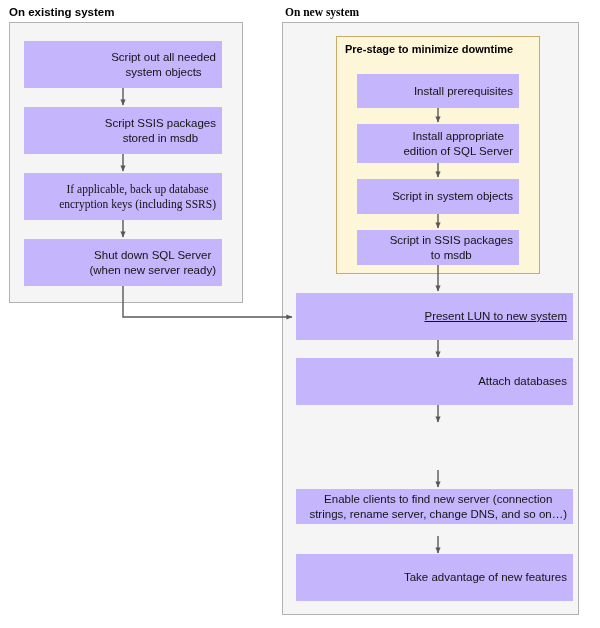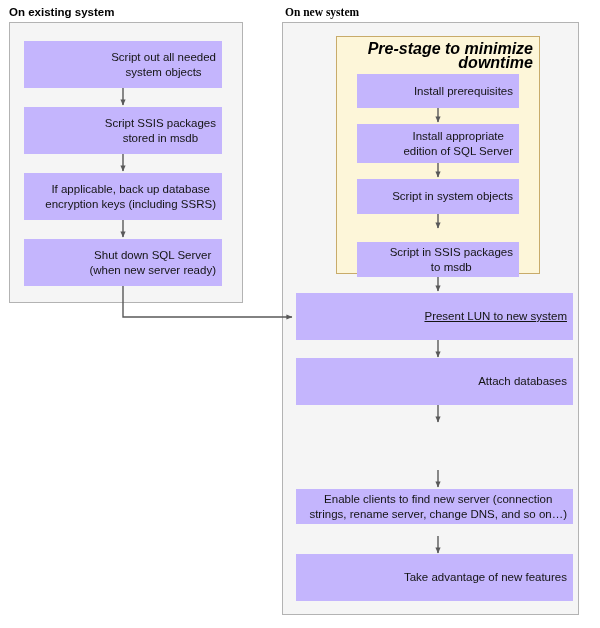--- a/index.html
+++ b/index.html
@@ -58,25 +58,24 @@
     left: 336px; top: 36px;
     width: 204px; height: 238px;
     background: #fdf6d9;
     border: 1px solid #c8ab6a;
     box-sizing: border-box;
   }
   #prestage-label {
     position: absolute;
     left: 345px; top: 42px;
     width: 188px;
-    font-size: 16px;
+    font-size: 11px;
     font-weight: bold;
-    font-style: italic;
     color: #000000;
-    text-align: right;
+    text-align: left;
     line-height: 14px;
   }
 
   
   .node {
     position: absolute;
     background: #c4b5fd;
     box-sizing: border-box;
     display: flex;
     align-items: center;
@@ -169,37 +168,37 @@
       <line x1="438" y1="536" x2="438" y2="553"></line>
     </g>
   </svg>
 
   <div class="node n-left" style="top:41px;  height:47px;">
     <span>Script out all needed<br>system objects</span>
   </div>
   <div class="node n-left" style="top:107px; height:47px;">
     <span>Script SSIS packages<br>stored in msdb</span>
   </div>
-  <div class="node n-left" style="top:173px; height:47px;">
+  <div class="node n-left" style="top:173px; height:47px;font-family:Liberation Serif, serif;">
     <span>If applicable, back up database<br>encryption keys (including SSRS)</span>
   </div>
   <div class="node n-left" style="top:239px; height:47px;">
     <span>Shut down SQL Server<br>(when new server ready)</span>
   </div>
 
   <div class="node n-pre" style="top:74px;  height:34px;">
     <span>Install prerequisites</span>
   </div>
   <div class="node n-pre" style="top:124px; height:39px;">
     <span>Install appropriate<br>edition of SQL Server</span>
   </div>
   <div class="node n-pre" style="top:179px; height:35px;">
     <span>Script in system objects</span>
   </div>
-  <div class="node n-pre" style="top:230px; height:35px;margin-top:12px;">
+  <div class="node n-pre" style="top:230px; height:35px;">
     <span>Script in SSIS packages<br>to msdb</span>
   </div>
 
   <div class="node n-right" style="top:293px; height:47px;text-decoration:underline;">
     <span>Present LUN to new system</span>
   </div>
   <div class="node n-right" style="top:358px; height:47px;">
     <span>Attach databases</span>
   </div>
   <div class="node n-right" style="top:489px; height:35px;">

